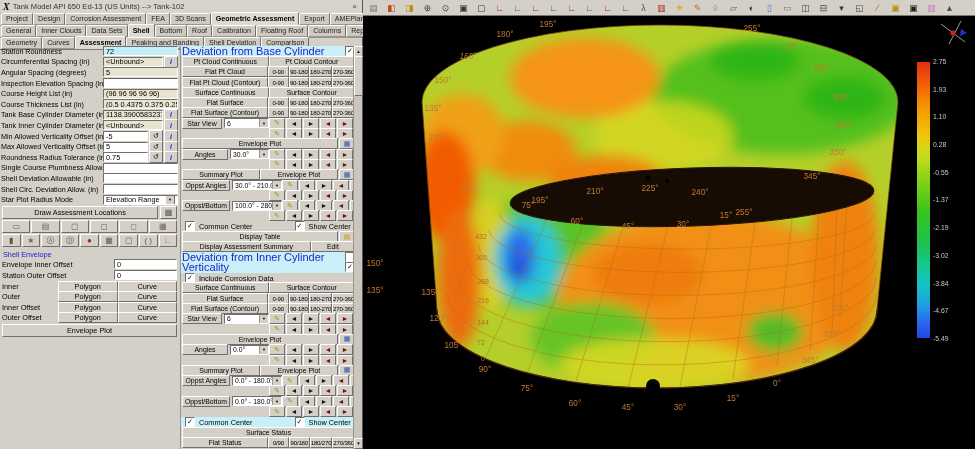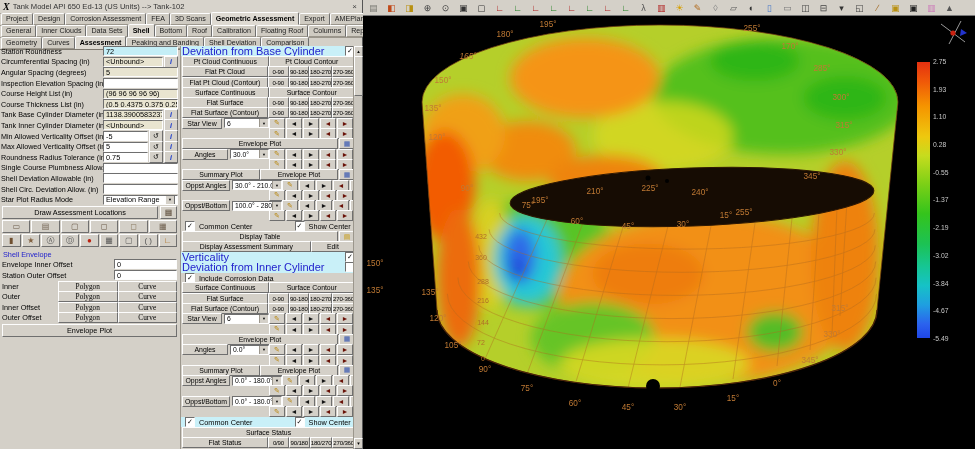--- a/index.html
+++ b/index.html
@@ -45,21 +45,21 @@
   .icostrip{display:flex;height:13px;padding:0 2px;gap:1px;margin-top:1px;}
   .icostrip .tico{flex:1;display:flex;align-items:center;justify-content:center;border:1px solid;
         border-color:#fdfdfd #6f6f6f #6f6f6f #fdfdfd;background:#d4d0c8;font-size:8px;font-style:normal;}
   .senv-title{height:9px;display:flex;align-items:center;padding:0 3px;color:#2222cc;margin-top:3px;}
   .erow{height:11px;display:flex;align-items:center;padding:0 2px;}
   .elabel{width:112px;flex:none;white-space:nowrap;}
   .efield{flex:1;height:8px;border:1px solid;border-color:#6f6f6f #fdfdfd #fdfdfd #6f6f6f;background:#fff;padding:0 2px;display:flex;align-items:center;}
   .grow{height:10.5px;display:flex;align-items:center;padding:0 2px;}
   .glabel{width:56px;flex:none;white-space:nowrap;}
   .gbtn{flex:1;height:9px;display:flex;align-items:center;justify-content:center;border:1px solid;
-        border-color:#fdfdfd #6f6f6f #6f6f6f #fdfdfd;background:#d4d0c8;font-family:Liberation Serif, serif;}
+        border-color:#fdfdfd #6f6f6f #6f6f6f #fdfdfd;background:#d4d0c8;}
   .envplot-row{height:11px;display:flex;padding:0 2px;margin-top:1px;}
   
   .col-mid{position:absolute;left:180px;top:0;width:175px;bottom:0;overflow:hidden;border-left:1px solid #9b968c;}
   .mrow{height:10.3px;display:flex;align-items:center;padding:0 1px;box-sizing:border-box;}
   .mrow.cyan{background:#c9f0f8;}
   .bluetxt{color:#2222cc;white-space:nowrap;overflow:hidden;flex:1;font-size:11px;}
   .cb{width:8px;height:8px;flex:none;background:#fff;border:1px solid;border-color:#6f6f6f #fdfdfd #fdfdfd #6f6f6f;
       font-size:7px;line-height:7px;text-align:center;color:#111;}
   .mbtn{height:9px;display:flex;align-items:center;justify-content:center;border:1px solid;
         border-color:#fdfdfd #6f6f6f #6f6f6f #fdfdfd;background:#d4d0c8;white-space:nowrap;overflow:hidden;font-size:6.9px;}
@@ -530,26 +530,26 @@
       </div>
       <div class="mrow">
         <div class="mbtn" style="flex:1;">Display Table</div>
         <div class="mbtn chartbtn" style="color:#c8a020;">▤</div>
       </div>
       <div class="mrow">
         <div class="mbtn" style="flex:3;">Display Assessment Summary</div>
         <div class="mbtn" style="flex:1;">Edit</div>
       </div>
       <div class="mrow cyan">
+        <span class="bluetxt">Deviation from Inner Cylinder</span>
+        <span class="cb"></span>
+      </div>
+      <div class="mrow cyan">
         <span class="bluetxt">Verticality</span>
         <span class="cb">✓</span>
-      </div>
-      <div class="mrow cyan">
-        <span class="bluetxt">Deviation from Inner Cylinder</span>
-        <span class="cb"></span>
       </div>
       <div class="mrow" style="padding-left:4px;">
         <span class="checkitem">
           <span class="cb">✓</span>
           <span>Include Corrosion Data</span>
         </span>
       </div>
       <div class="mrow">
         <div class="mbtn half">Surface Continuous</div>
         <div class="mbtn half">Surface Contour</div>

